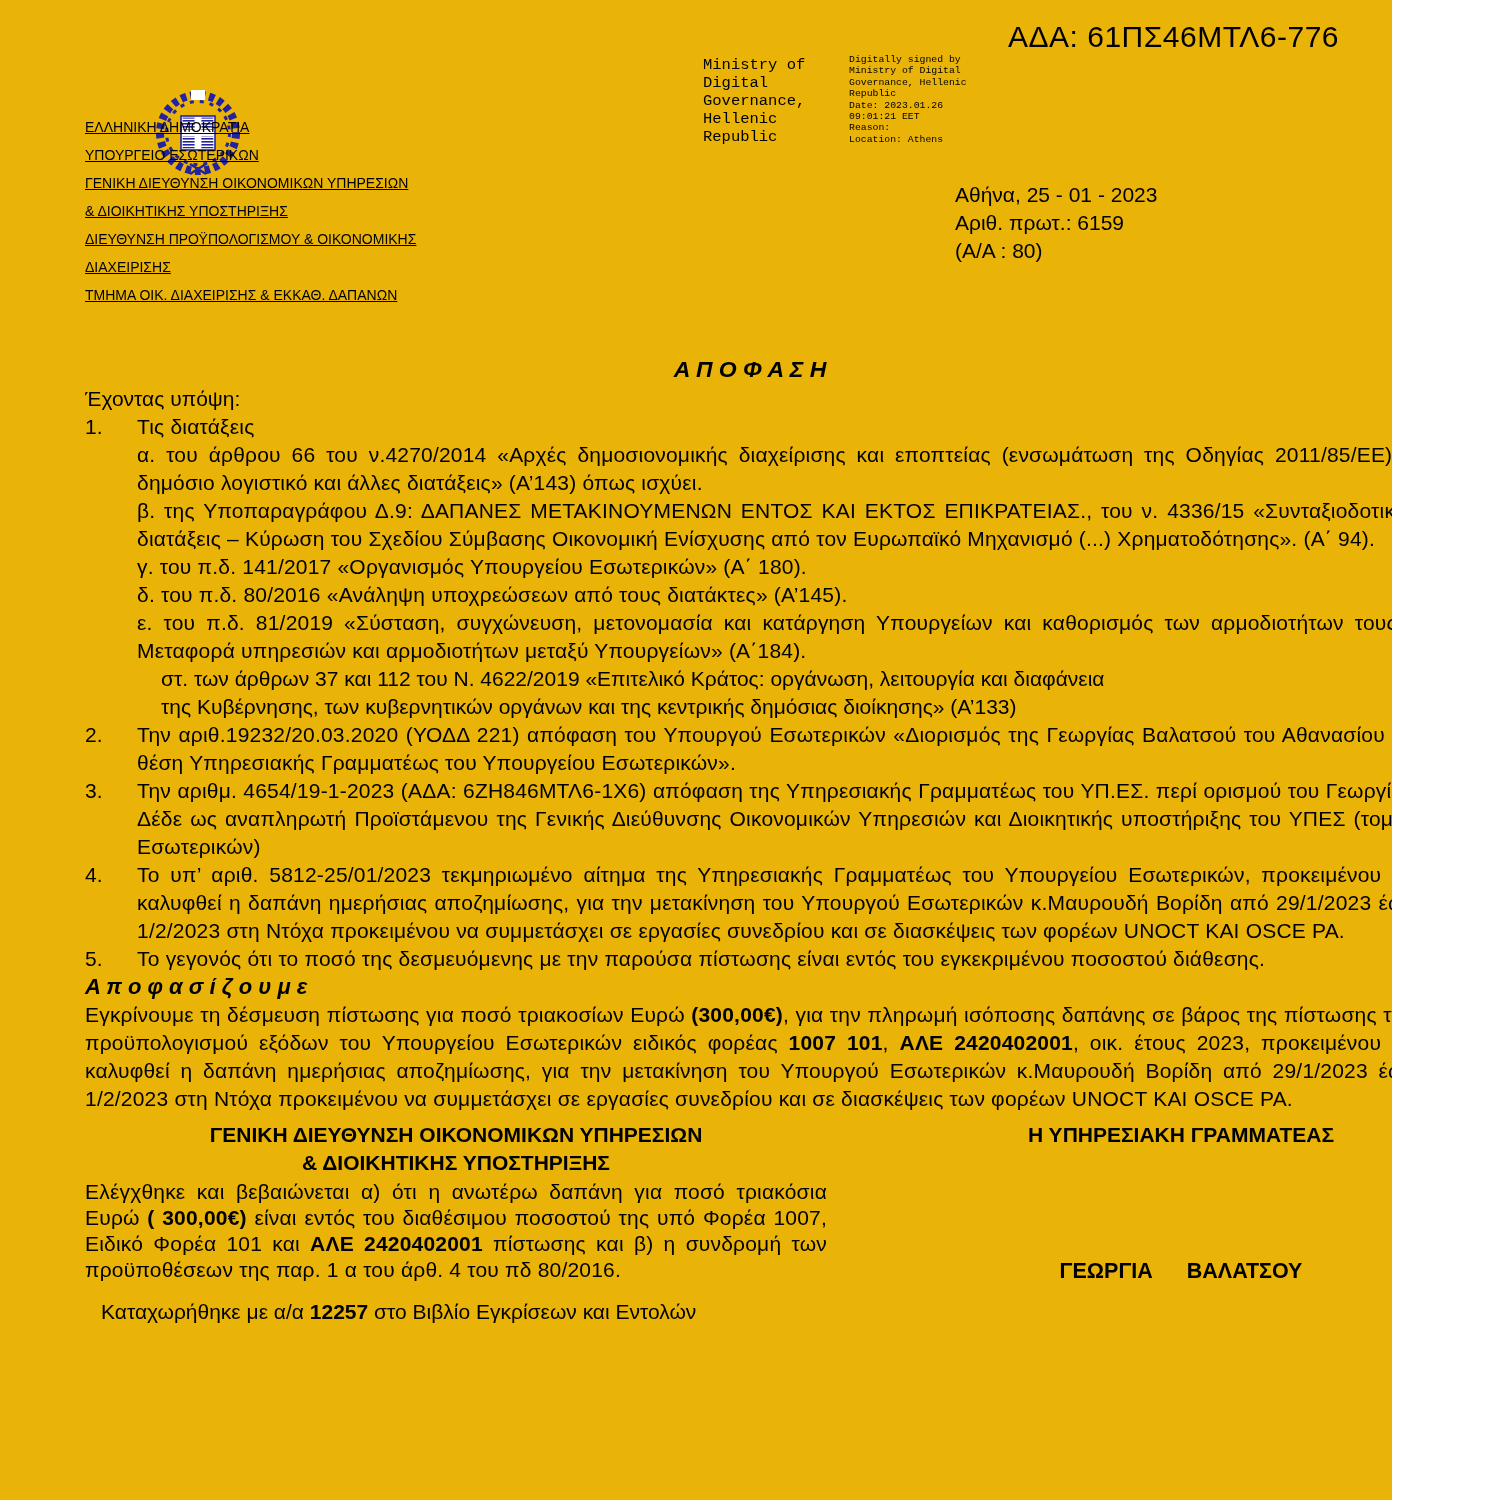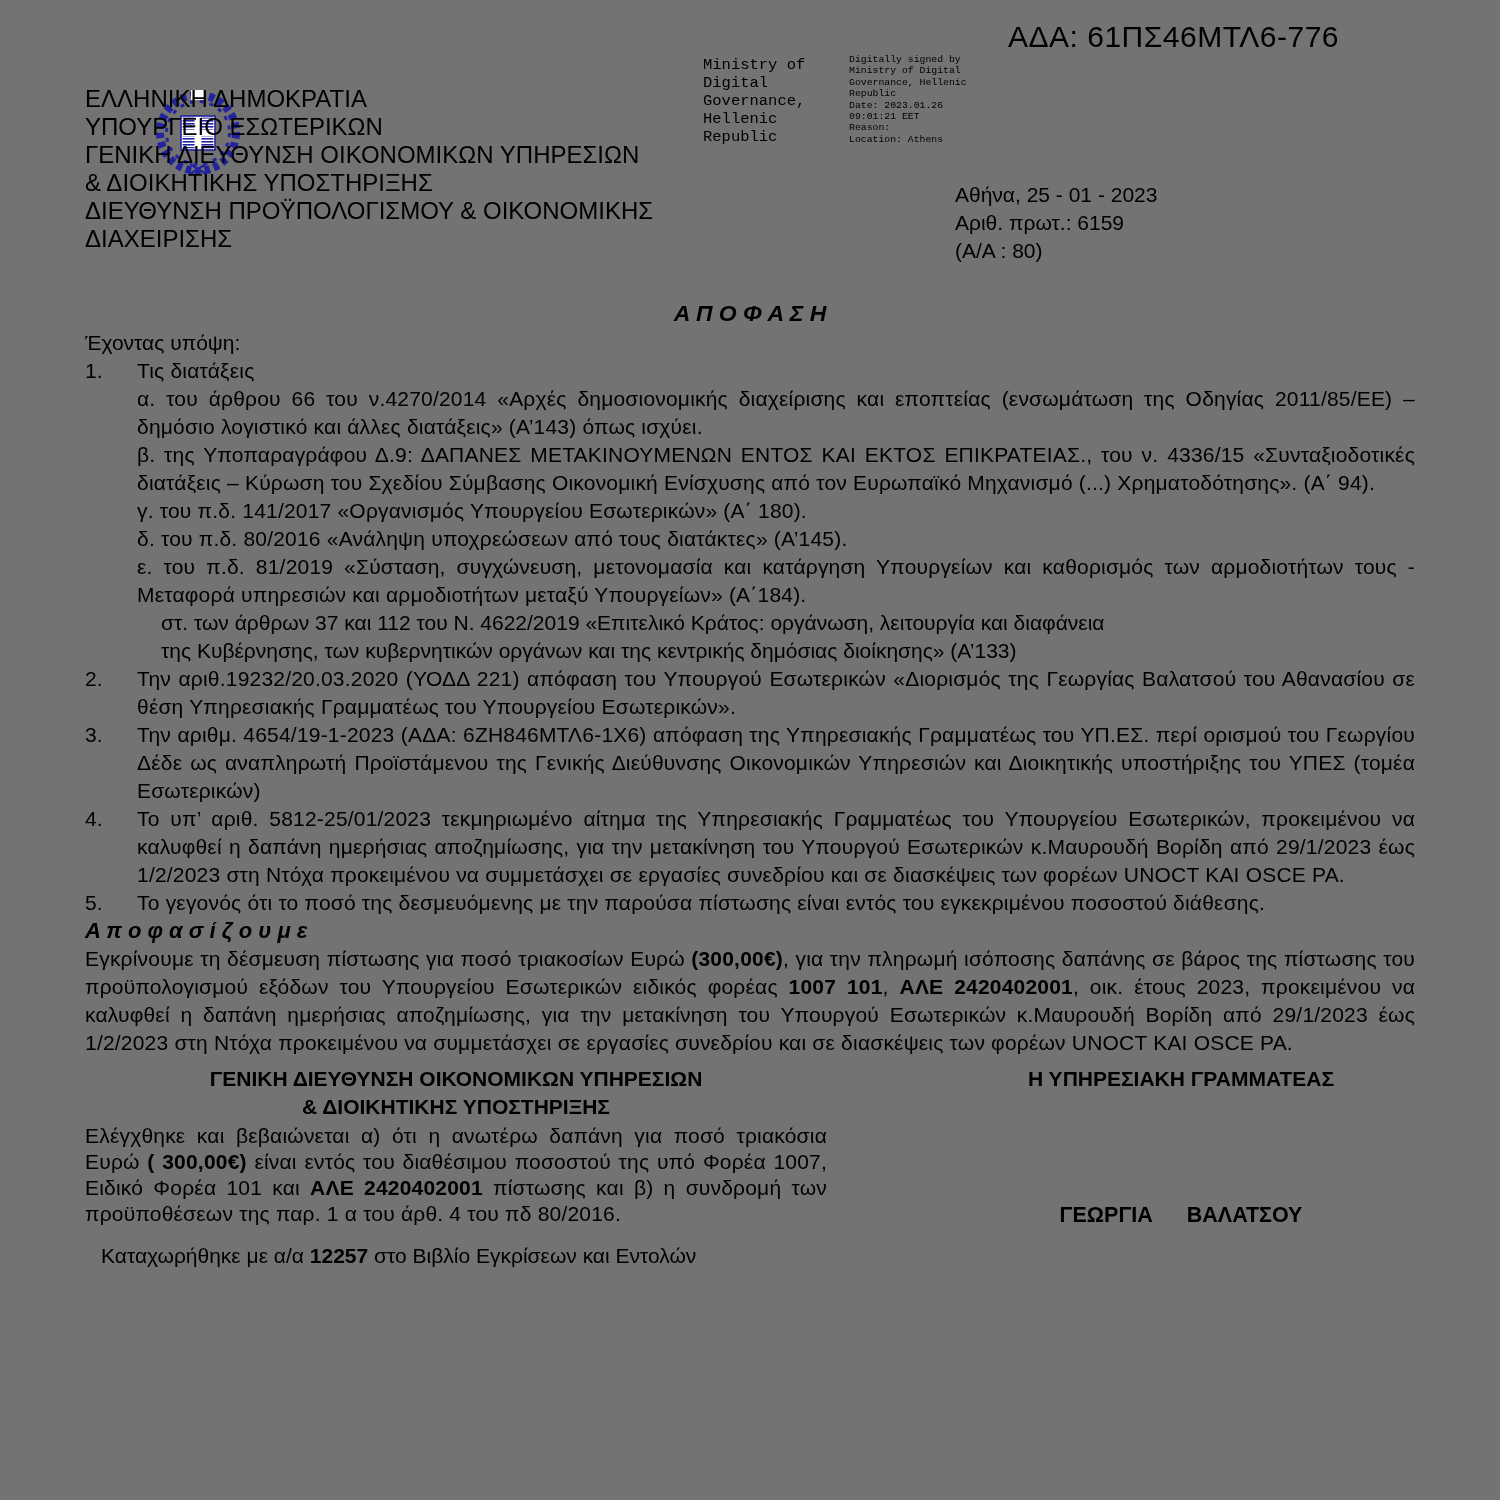--- a/index.html
+++ b/index.html
@@ -1,40 +1,40 @@
 <!DOCTYPE html>
 <html lang="el" style="--emblem: #23239f;"><head>
 <meta charset="utf-8">
 <style>
   html, body { margin: 0; padding: 0; background: #ffffff; }
   .page {
     position: relative;
-    width: 1500px;
+    width: 1392px;
     height: 1500px;
-    background: #737373;
+    background: #eab308;
     overflow: hidden;
     color: #000;
     font-family: "Liberation Sans", "DejaVu Sans", sans-serif;
   }
   .content { position: absolute; left: 85px; top: 0; width: 1330px; }
 
   
   .ada { position: absolute; left: 1008px; top: 20px; font-size: 30px; letter-spacing: 0.5px; }
   .sig-name {
     position: absolute; left: 703px; top: 56px; width: 150px;
     font-size: 15.5px; line-height: 18px; font-family: Liberation Mono, monospace;
   }
   .sig-details {
     position: absolute; left: 849px; top: 54px; width: 145px;
     font-size: 9.8px; line-height: 11.4px; white-space: pre-line; font-family: Liberation Mono, monospace;
   }
   .emblem { position: absolute; left: 146px; top: 90px; width: 104px; height: 88px; color: var(--emblem, #23239f); }
 
   
-  .org { margin-top: 85px; font-size: 24px; line-height: 28px; }
+  .org { margin-top: 113px; font-size: 14px; line-height: 28px; text-decoration: underline; }
   .meta { position: absolute; left: 955px; top: 181px; font-size: 21px; line-height: 28px; }
 
   
   .title { margin-top: 46px; font-size: 23px; font-weight: bold; font-style: italic; text-align: center; line-height: 28px; }
   .intro { margin-top: 2px; font-size: 21px; line-height: 28px; }
   .list { font-size: 21px; line-height: 28px; }
   .li { display: flex; }
   .num { flex: 0 0 52px; width: 52px; }
   .cnt { flex: 1; min-width: 0; }
   .just { text-align: justify; letter-spacing: 0.2px; }
@@ -93,20 +93,21 @@
 
   <div class="content">
 
     <div class="org">
       <div>ΕΛΛΗΝΙΚΗ ΔΗΜΟΚΡΑΤΙΑ</div>
       <div>ΥΠΟΥΡΓΕΙΟ ΕΣΩΤΕΡΙΚΩΝ</div>
       <div>ΓΕΝΙΚΗ ΔΙΕΥΘΥΝΣΗ ΟΙΚΟΝΟΜΙΚΩΝ ΥΠΗΡΕΣΙΩΝ</div>
       <div>&amp; ΔΙΟΙΚΗΤΙΚΗΣ ΥΠΟΣΤΗΡΙΞΗΣ</div>
       <div>ΔΙΕΥΘΥΝΣΗ ΠΡΟΫΠΟΛΟΓΙΣΜΟΥ &amp; ΟΙΚΟΝΟΜΙΚΗΣ</div>
       <div>ΔΙΑΧΕΙΡΙΣΗΣ</div>
+      <div>ΤΜΗΜΑ ΟΙΚ. ΔΙΑΧΕΙΡΙΣΗΣ &amp; ΕΚΚΑΘ. ΔΑΠΑΝΩΝ</div>
     </div>
 
     <div class="title">Α Π Ο Φ Α Σ Η</div>
 
     <div class="intro">Έχοντας υπόψη:</div>
 
     <div class="list">
       <div class="li">
         <span class="num">1.</span>
         <div class="cnt">

